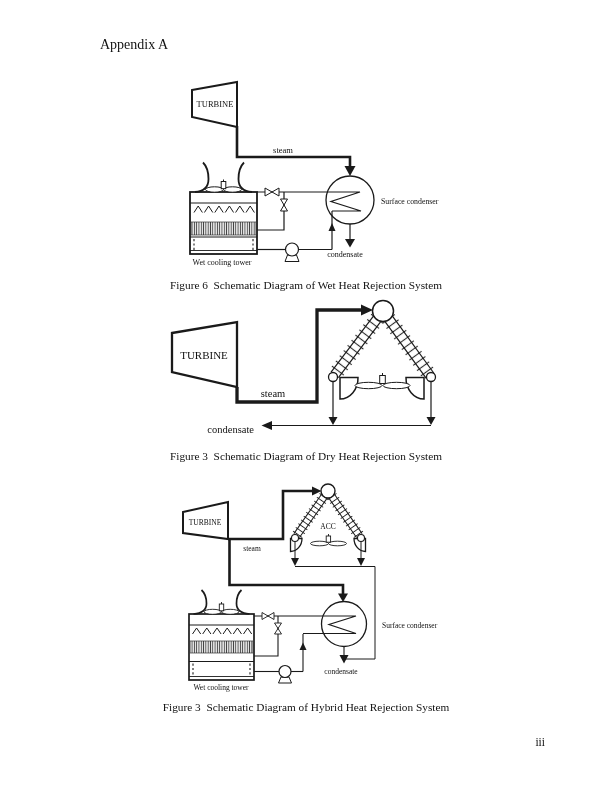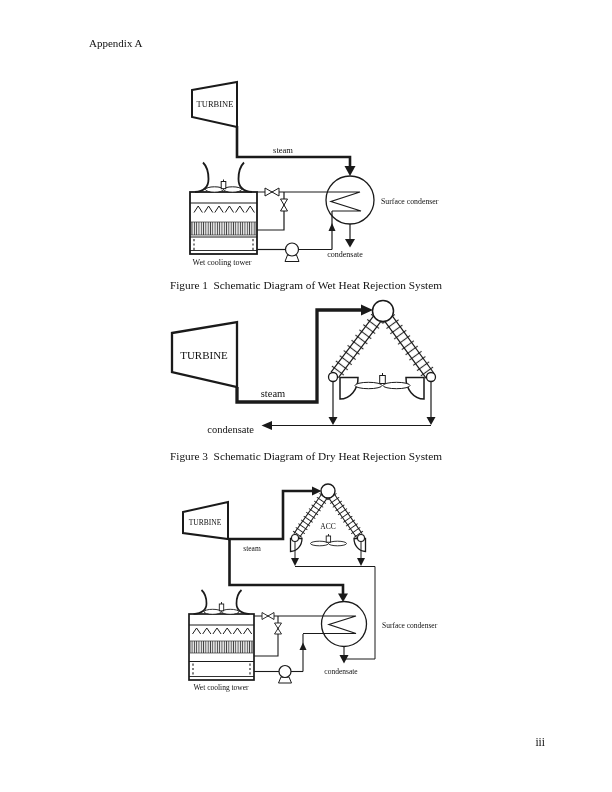--- a/index.html
+++ b/index.html
@@ -1,21 +1,21 @@
 <!DOCTYPE html>
 <html><head>
 <meta charset="utf-8">
 <style>
   html,body{margin:0;padding:0;background:#e8e8e8;}
   .page{
     position:relative;width:612px;height:792px;margin:0 auto;
     background:#ffffff;overflow:hidden;
     font-family:"Liberation Serif","DejaVu Serif",serif;color:#111;
   }
-  .hdr{position:absolute;left:89px;top:37px;font-size:11px;}
+  .hdr{position:absolute;left:100px;top:37px;font-size:14px;}
   .caption{position:absolute;left:0;width:612px;text-align:center;font-size:11.3px;white-space:pre;}
   .cap1{top:279px;}
   .cap2{top:450px;}
   .cap3{top:701px;}
   .pageno{position:absolute;left:485px;top:736px;width:60px;text-align:right;font-size:11.5px;}
   svg{position:absolute;left:0;top:0;}
   svg text{font-family:"Liberation Serif","DejaVu Serif",serif;fill:#111;}
   .ln{stroke:#1a1a1a;fill:none;}
   .wh{fill:#ffffff;stroke:#1a1a1a;}
   .blk{fill:#1a1a1a;stroke:none;}
@@ -251,17 +251,18 @@
         <rect x="190" y="641" width="63" height="12" fill="url(#vhatch)" stroke="#333" stroke-width="0.7"></rect>
         <line class="ln" x1="189" y1="661.5" x2="254" y2="661.5" stroke-width="1"></line>
         <line class="ln" x1="189" y1="676.5" x2="254" y2="676.5" stroke-width="0.9"></line>
         <line class="ln" x1="193" y1="663.5" x2="193" y2="676" stroke-width="1.1" stroke-dasharray="2.2,2.2"></line>
         <line class="ln" x1="250" y1="663.5" x2="250" y2="676" stroke-width="1.1" stroke-dasharray="2.2,2.2"></line>
         <text x="221" y="690" font-size="7.5" text-anchor="middle">Wet cooling tower</text>
       </g>
     </g>
   </svg>
 
-  <div class="caption cap1">Figure 1  Schematic Diagram of Wet Heat Rejection System</div>
+  <div class="caption cap1">Figure 6  Schematic Diagram of Wet Heat Rejection System</div>
   <div class="caption cap2">Figure 3  Schematic Diagram of Dry Heat Rejection System</div>
+  <div class="caption cap3">Figure 3  Schematic Diagram of Hybrid Heat Rejection System</div>
 
   <div class="pageno">iii</div>
 </div>
 
 </body></html>

